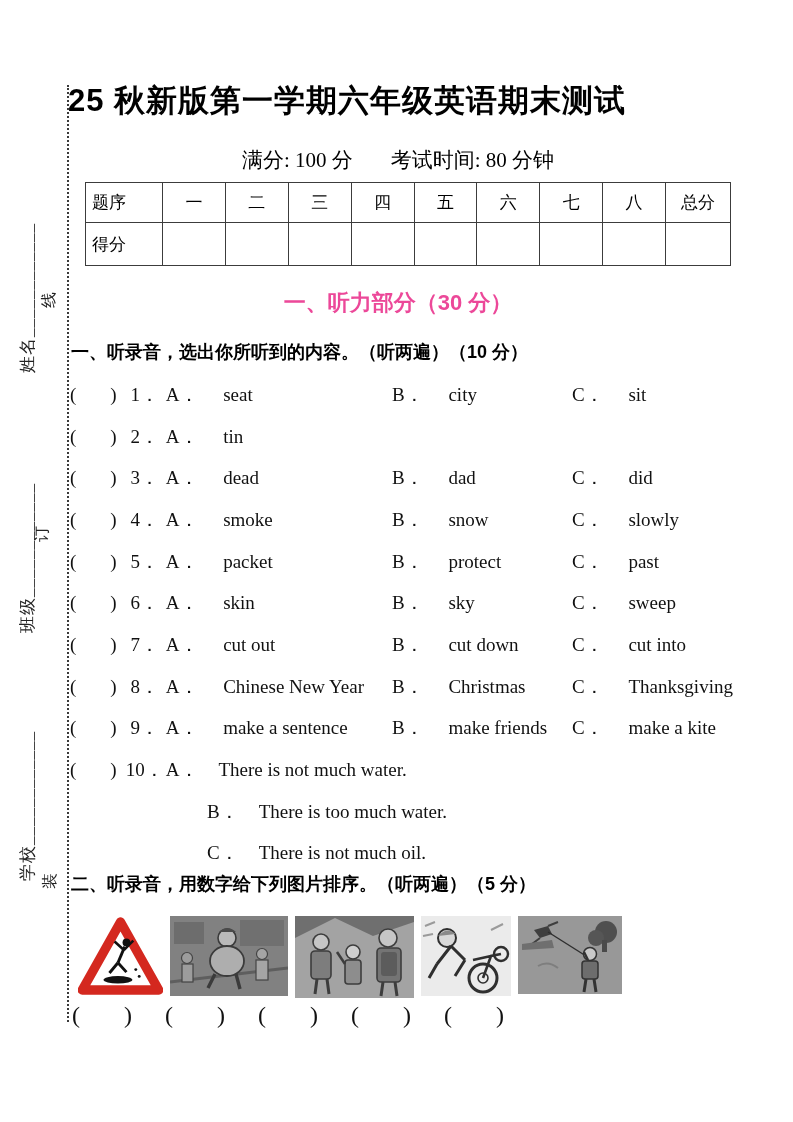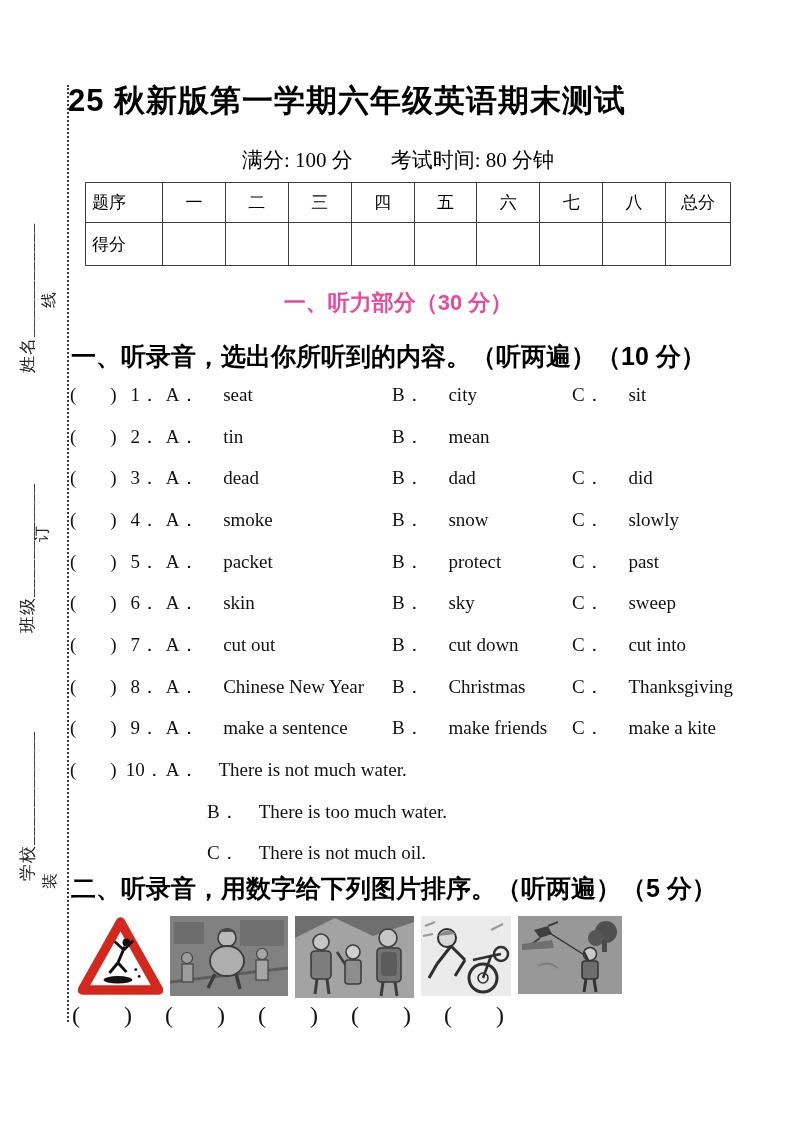--- a/index.html
+++ b/index.html
@@ -30,21 +30,21 @@
   table.score-table td{border:1.5px solid #3c3c3c;text-align:center;
     font-size:17px;padding:0;color:#000;}
   table.score-table tr:first-child td{height:39px;}
   table.score-table tr:last-child td{height:42px;}
   table.score-table td:first-child{width:70px;text-align:left;padding-left:6px;margin-left:32px;}
   table.score-table td:last-child{width:64px;}
   
   .section-title{position:absolute;left:68px;top:288px;width:660px;text-align:center;
     font-family:"Liberation Sans",sans-serif;font-weight:bold;font-size:22px;color:#ec4899;}
   .instruction{position:absolute;left:71px;white-space:nowrap;
-    font-family:"Liberation Sans",sans-serif;font-weight:bold;font-size:25px;color:#000;}
+    font-family:"Liberation Sans",sans-serif;font-weight:bold;font-size:18px;color:#000;}
   .inst1{top:340px;}
   .inst2{top:872px;}
   
   .questions{position:absolute;left:70px;top:374px;width:690px;}
   .q-row{display:grid;grid-template-columns:320px 180px 1fr;height:41.7px;
     align-items:center;font-size:19px;}
   .q-row .cell{white-space:nowrap;}
   .paren .psp{display:inline-block;width:34px;}
   .qno{margin-left:9px;}
   .opt-label{margin-left:2px;}
@@ -130,24 +130,20 @@
     </span>
   </div>
 
   <div class="q-row">
     <span class="cell a">
       <span class="paren"><span>(</span><span class="psp"></span><span>)</span></span>
       <span class="qno">2．</span>
       <span class="opt-label oa-l">A．</span>
       <span class="opt-text oa">tin</span>
     </span>
-    <span class="cell b">
-      <span class="opt-label">B．</span>
-      <span class="opt-text ob">mean</span>
-    </span>
   </div>
 
   <div class="q-row">
     <span class="cell a">
       <span class="paren"><span>(</span><span class="psp"></span><span>)</span></span>
       <span class="qno">3．</span>
       <span class="opt-label oa-l">A．</span>
       <span class="opt-text oa">dead</span>
     </span>
     <span class="cell b">

